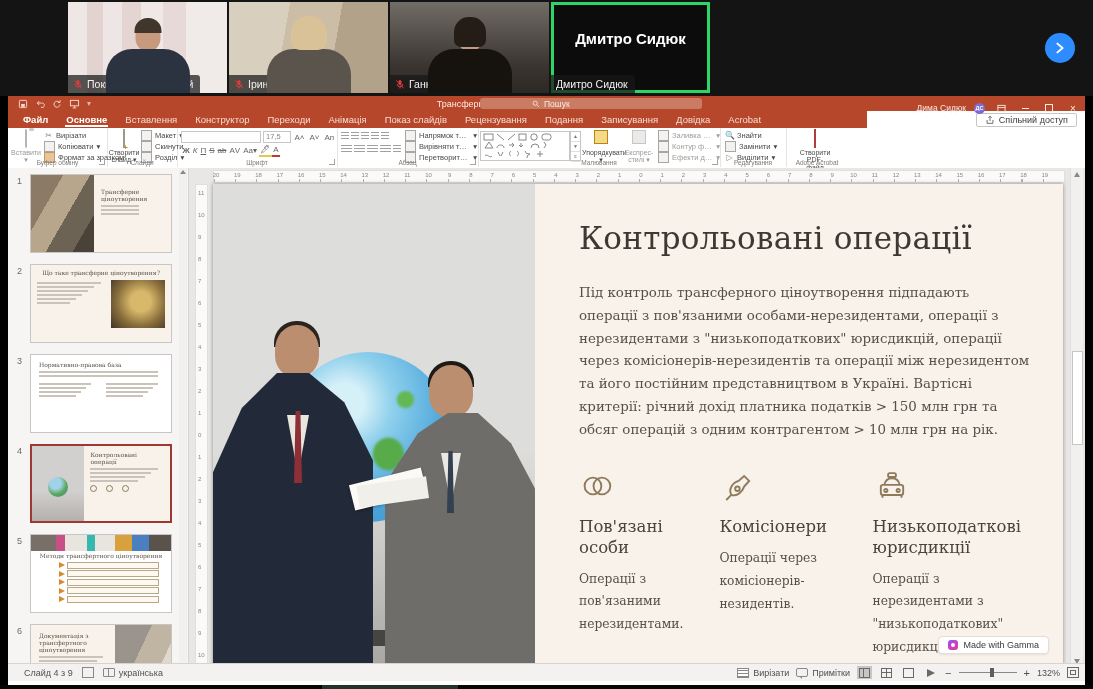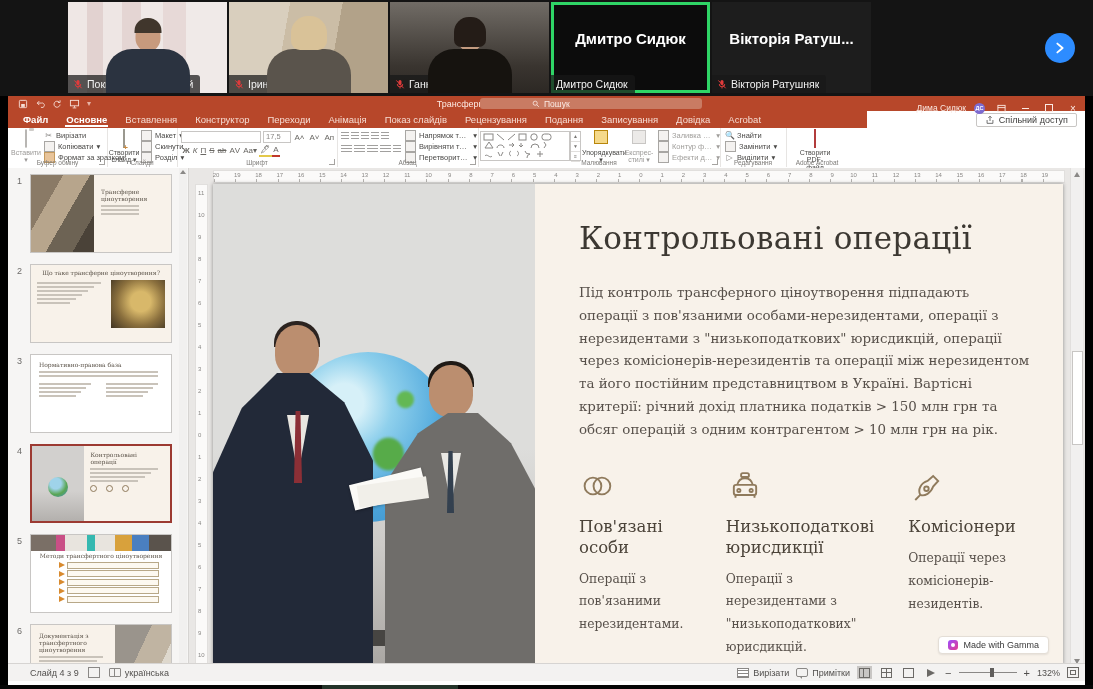--- a/index.html
+++ b/index.html
@@ -190,21 +190,21 @@
 
   .vsb{position:absolute;right:2px;top:0;width:12px;height:100%;background:#f1f0ef;border-left:1px solid #e1dfdd;}
   .vsb .thumbv{position:absolute;left:1px;top:183px;width:9px;height:92px;background:#fff;border:1px solid #c8c6c4;}
   .vsb .aup,.vsb .adn{position:absolute;left:50%;transform:translateX(-50%);width:0;height:0;border-left:3.5px solid transparent;border-right:3.5px solid transparent;}
   .vsb .aup{top:4px;border-bottom:5px solid #8a8886;}
   .vsb .adn{bottom:4px;border-top:5px solid #8a8886;}
 
   
   .statusbar{position:absolute;left:0;bottom:4px;width:100%;height:17px;background:#f3f2f1;border-top:1px solid #d6d4d2;
              display:flex;align-items:center;font-size:9px;color:#514f4d;}
-  .sb-left{display:flex;align-items:center;gap:9px;margin-left:22px;}
+  .sb-left{display:flex;align-items:center;gap:9px;margin-left:16px;}
   .sb-right{margin-left:auto;display:flex;align-items:center;gap:7px;margin-right:6px;}
   .sb-ico{width:10px;height:9px;border:1px solid #8a8886;position:relative;display:inline-block;}
   .ic-book{width:10px;height:7px;border:1px solid #8a8886;border-radius:1px;position:relative;}
   .ic-book::after{content:"";position:absolute;left:4px;top:0;bottom:0;width:1px;background:#8a8886;}
   .ic-notes{width:10px;height:8px;border:1px solid #8a8886;background:repeating-linear-gradient(#fff 0 1px,#8a8886 1px 2px,#fff 2px 3px);}
   .ic-bubble{width:10px;height:7px;border:1px solid #8a8886;border-radius:2px;position:relative;}
   .ic-bubble::after{content:"";position:absolute;left:2px;bottom:-3px;border-left:3px solid transparent;border-right:0 solid transparent;border-top:3px solid #8a8886;}
   .vicon{width:15px;height:13px;display:flex;align-items:center;justify-content:center;}
   .vicon.pressed{background:#c8c6c4;}
   .vicon .g{width:9px;height:8px;border:1px solid #6b6966;}
@@ -275,33 +275,20 @@
                 <path d="M1.6 1.6 10.4 11"></path>
               </g>
             </svg>
             <span class="pname">Ганна Даценко</span>
           </div>
         </div>
         <div class="tile active">
           <div class="center-name">Дмитро Сидюк</div>
           <div class="plabel">
             <span class="pname">Дмитро Сидюк</span>
-          </div>
-        </div>
-        <div class="tile">
-          <div class="center-name">Вікторія Ратуш...</div>
-          <div class="plabel">
-            <svg width="10" height="11" viewBox="0 0 12 13">
-              <g fill="none" stroke="#e03b3b" stroke-width="1.2">
-                <rect x="4.2" y="1" width="3.6" height="6.2" rx="1.8" fill="#e03b3b" stroke="none"></rect>
-                <path d="M2.7 6a3.3 3.3 0 0 0 6.6 0M6 9.3v2"></path>
-                <path d="M1.6 1.6 10.4 11"></path>
-              </g>
-            </svg>
-            <span class="pname">Вікторія Ратушняк</span>
           </div>
         </div>
       </div>
     <button id="next-btn">
       <svg width="14" height="14" viewBox="0 0 16 16">
         <polyline points="5,3 11,8 5,13" fill="none" stroke="#fff" stroke-width="2.2" stroke-linecap="round" stroke-linejoin="round"></polyline>
       </svg>
     </button>
   </div>
 
@@ -750,41 +737,41 @@
                         <circle cx="12.5" cy="17" r="7.5"></circle>
                         <circle cx="20.5" cy="17" r="7.5"></circle>
                       </g>
                     </svg></div>
                   <div class="chead serif">Пов'язані особи</div>
                   <div class="ctext serif">Операції з пов'язаними нерезидентами.</div>
                 </div>
                 <div class="scol">
                   <div class="cicon"><svg width="38" height="38" viewBox="0 0 34 34">
                       <g fill="none" stroke="#8f7a5c" stroke-width="1.7">
+                        <path d="M11 25c-2.5-5 .5-10.5 6.5-12.5l5-4.5 4.5 4.5-4.5 5C20.5 23.5 15 26.5 11 25z"></path>
+                        <circle cx="16.5" cy="19.5" r="2"></circle>
+                        <path d="M11 25l-4.5 4.5"></path>
+                      </g>
+                    </svg></div>
+                  <div class="chead serif">Комісіонери</div>
+                  <div class="ctext serif">Операції через комісіонерів-незидентів.</div>
+                </div>
+                <div class="scol">
+                  <div class="cicon"><svg width="38" height="38" viewBox="0 0 34 34">
+                      <g fill="none" stroke="#8f7a5c" stroke-width="1.7">
                         <rect x="7" y="16" width="20" height="9" rx="2"></rect>
                         <path d="M10 16c1-4 3.5-6 7-6s6 2 7 6"></path>
                         <rect x="13.5" y="5.5" width="7" height="3.5" rx="1.5"></rect>
                         <circle cx="11.5" cy="21" r="1.4"></circle>
                         <circle cx="22.5" cy="21" r="1.4"></circle>
                         <path d="M8.5 25v2.5M25.5 25v2.5"></path>
                       </g>
                     </svg></div>
                   <div class="chead serif">Низькоподаткові юрисдикції</div>
                   <div class="ctext serif">Операції з нерезидентами з "низькоподаткових" юрисдикцій.</div>
-                </div>
-                <div class="scol">
-                  <div class="cicon"><svg width="38" height="38" viewBox="0 0 34 34">
-                      <g fill="none" stroke="#8f7a5c" stroke-width="1.7">
-                        <path d="M11 25c-2.5-5 .5-10.5 6.5-12.5l5-4.5 4.5 4.5-4.5 5C20.5 23.5 15 26.5 11 25z"></path>
-                        <circle cx="16.5" cy="19.5" r="2"></circle>
-                        <path d="M11 25l-4.5 4.5"></path>
-                      </g>
-                    </svg></div>
-                  <div class="chead serif">Комісіонери</div>
-                  <div class="ctext serif">Операції через комісіонерів-незидентів.</div>
                 </div>
               </div>
           </div>
           <div class="badge">
             <span class="gicon"></span>
             <span>Made with Gamma</span>
           </div>
         </div>
 
         <div class="vsb">

